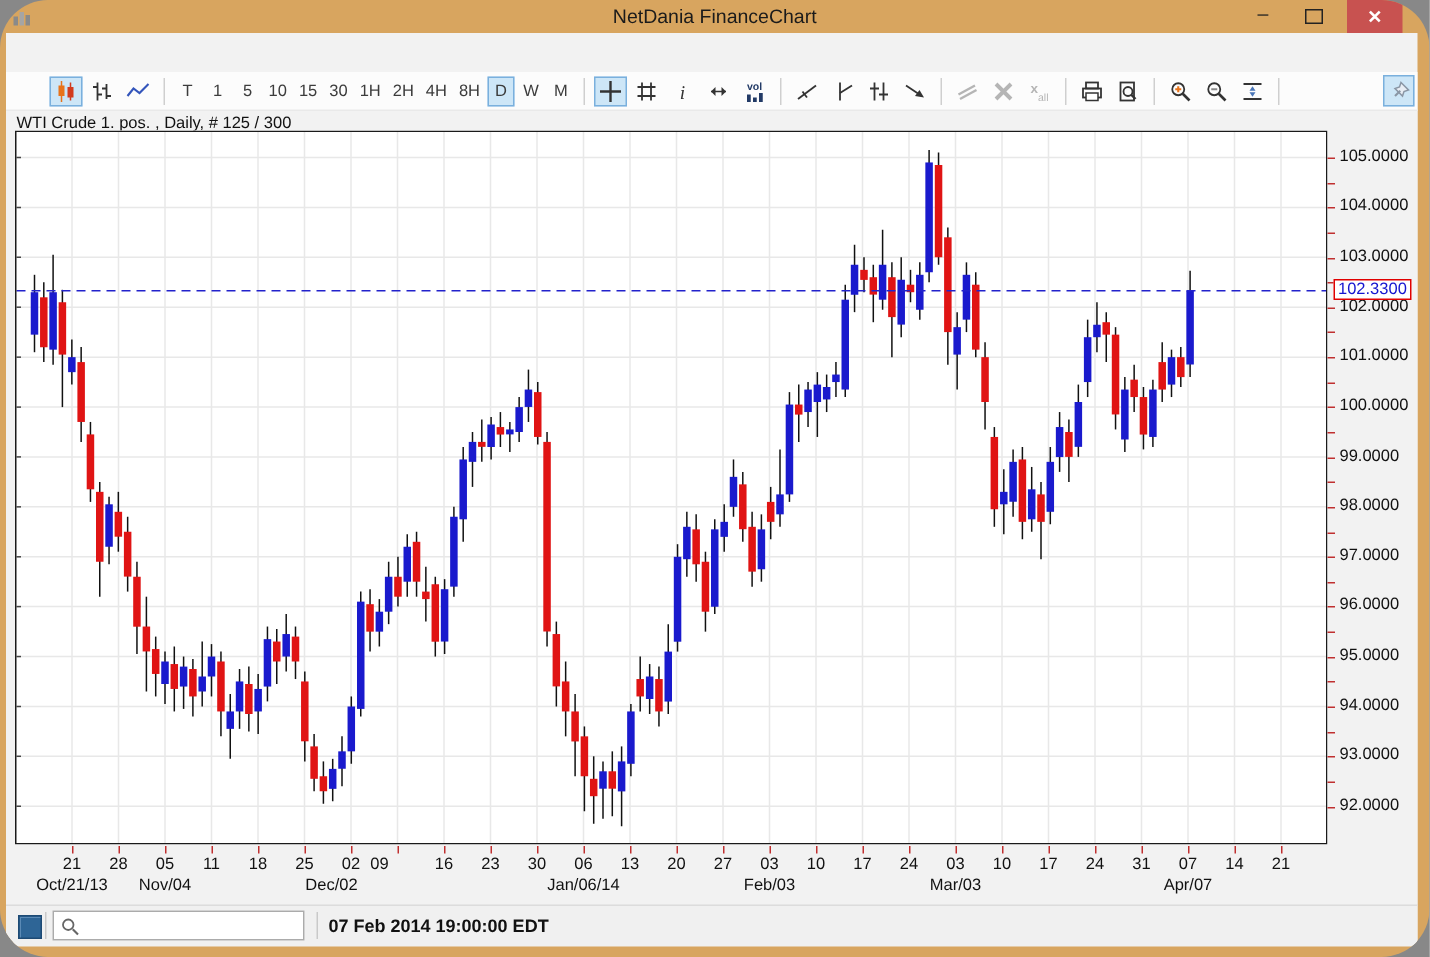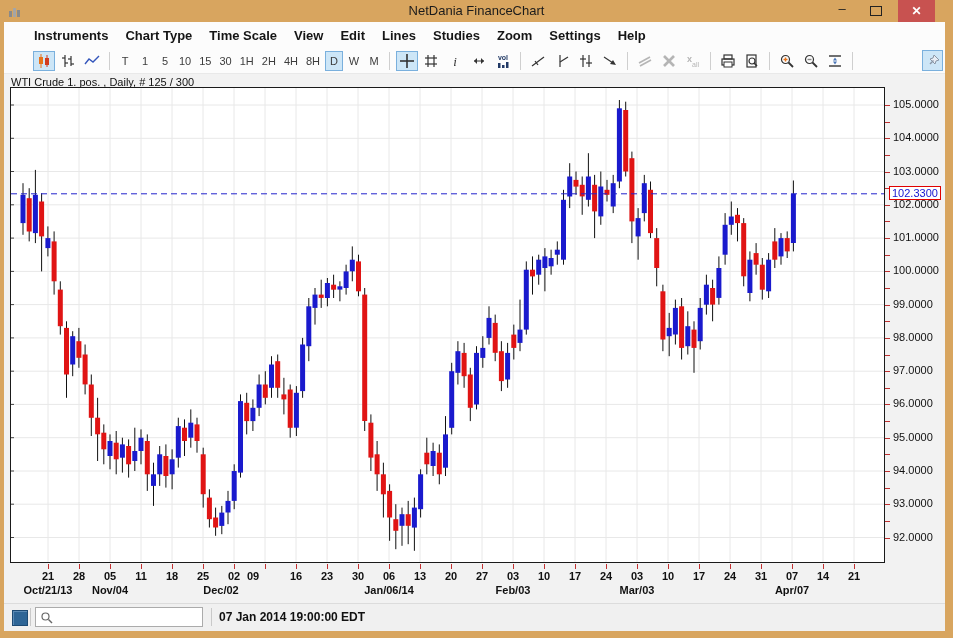--- a/index.html
+++ b/index.html
@@ -1,16 +1,16 @@
 <!DOCTYPE html>
 <html><head>
 <meta charset="utf-8">
 <style>
   html,body{margin:0;padding:0;background:#888;}
-  .window{position:relative;width:953px;height:638px;background:#d8a55f;font-family:"Liberation Sans",sans-serif;overflow:hidden;box-sizing:border-box;}
+  .window{position:relative;width:953px;height:638px;background:#d8a55f;font-family:"Liberation Sans",sans-serif;overflow:hidden;box-sizing:border-box;border-radius:32px;}
   .titlebar{position:absolute;left:0;top:0;width:953px;height:22px;}
   .title-icon{position:absolute;left:8px;top:4px;width:16px;height:14px;}
   .title-text{position:absolute;left:0;right:0;top:3px;text-align:center;font-size:13px;color:#1b1b1b;}
   .win-min{position:absolute;right:98px;top:0;width:26px;height:22px;color:#222;font-size:13px;text-align:center;line-height:18px;cursor:default;}
   .win-max{position:absolute;right:64px;top:0;width:26px;height:22px;}
   .win-max .box{position:absolute;left:7px;top:6px;width:10px;height:8px;border:1px solid #222;}
   .win-close{position:absolute;right:18px;top:0;width:37px;height:22px;background:#c85250;color:#fff;font-size:12px;font-weight:bold;text-align:center;line-height:22px;}
   .content{position:absolute;left:4px;top:22px;width:941px;height:608px;background:#f2f2f2;}
   .menubar{position:absolute;left:0;top:0;width:941px;height:26px;background:#fcfcfc;display:flex;align-items:center;padding-left:30px;box-sizing:border-box;gap:17px;}
   .menu-item{font-size:13px;font-weight:700;color:#151515;white-space:nowrap;cursor:default;}
@@ -20,21 +20,21 @@
   .tbtn.disabled{color:#b5b5b5;}
   .tsep{width:1px;height:18px;background:#cfcfcf;margin:0 5px;}
   .pinbtn{position:absolute;right:2px;top:2px;width:21px;height:21px;background:#cde6f7;border:1px solid #7ab0dd;display:flex;align-items:center;justify-content:center;box-sizing:border-box;}
   .chartzone{position:absolute;left:0;top:52px;width:941px;height:529px;background:#f2f2f2;}
   .chart-label{position:absolute;left:7px;top:2px;font-size:11px;color:#111;}
   #plot{position:absolute;left:6px;top:13px;width:875px;height:476px;background:#fff;}
   .price-axis{position:absolute;left:881px;top:13px;width:60px;height:500px;}
   .ptick{position:absolute;left:0;width:5px;height:1px;background:#c03030;}
   .plabel{position:absolute;left:8px;font-size:11px;color:#111;white-space:nowrap;}
   .pricetag{position:absolute;left:4px;font-size:11px;color:#1515d0;background:#fff;border:1px solid #e00000;padding:0 2px;white-space:nowrap;}
-  .xaxis{position:absolute;left:6px;top:489px;width:890px;height:38px;font-weight:bold;}
+  .xaxis{position:absolute;left:6px;top:489px;width:890px;height:38px;}
   .xtick{position:absolute;top:1px;width:1px;height:5px;background:#c03030;}
   .xlabel{position:absolute;top:7px;width:30px;text-align:center;font-size:11px;color:#111;}
   .xmonth{position:absolute;top:21px;width:70px;text-align:center;font-size:11px;color:#111;}
   .statusbar{position:absolute;left:0;top:581px;width:941px;height:27px;background:#f0f0f0;border-top:1px solid #dcdcdc;}
   .sq-icon{position:absolute;left:8px;top:6px;width:14px;height:14px;background:#2e6596;border:1px solid #1d4a74;box-shadow:inset 1px 1px 0 #5b8ab5;}
   .ssep{position:absolute;width:1px;height:18px;background:#c9c9c9;top:4px;}
   .searchbox{position:absolute;left:31px;top:3px;width:168px;height:20px;background:#fff;border:1px solid #ababab;box-sizing:border-box;}
   .searchbox svg{position:absolute;left:4px;top:3px;}
   .searchbox input{position:absolute;left:22px;top:1px;width:140px;height:16px;border:none;outline:none;font-size:12px;color:#555;font-family:"Liberation Sans",sans-serif;background:transparent;}
   .searchbox input::placeholder{color:#7a7a7a;}
@@ -54,32 +54,20 @@
     </span>
     <div class="title-text">NetDania FinanceChart</div>
     <div class="win-min">–</div>
     <div class="win-max">
         <span class="box"></span>
       </div>
     <div class="win-close">✕</div>
   </div>
 
   <div class="content">
-    <div class="menubar" id="menubar">
-        <span class="menu-item">Instruments</span>
-        <span class="menu-item">Chart Type</span>
-        <span class="menu-item">Time Scale</span>
-        <span class="menu-item">View</span>
-        <span class="menu-item">Edit</span>
-        <span class="menu-item">Lines</span>
-        <span class="menu-item">Studies</span>
-        <span class="menu-item">Zoom</span>
-        <span class="menu-item">Settings</span>
-        <span class="menu-item">Help</span>
-      </div>
 
     <div class="toolbar" id="toolbar">
         <div class="tbtn active">
           <span style="line-height: 0;"><svg width="16" height="16">
               <line x1="5" y1="1" x2="5" y2="15" stroke="#e8731a"></line>
               <rect x="3" y="4" width="4" height="7" fill="#e8731a"></rect>
               <line x1="11" y1="2" x2="11" y2="14" stroke="#d23b1e"></line>
               <rect x="9" y="5" width="4" height="7" fill="#d23b1e"></rect>
             </svg></span>
         </div>
@@ -665,16 +653,16 @@
     <div class="statusbar">
       <div class="sq-icon"></div>
       <div class="ssep" style="left:26px"></div>
       <div class="searchbox">
         <svg width="14" height="14">
             <circle cx="5.5" cy="5.5" r="3.5" fill="none" stroke="#666" stroke-width="1.2"></circle>
             <line x1="8.5" y1="8.5" x2="12" y2="12" stroke="#666" stroke-width="1.4"></line>
           </svg>
       </div>
       <div class="ssep" style="left:207px"></div>
-      <div class="timestamp">07 Jan 2014 19:00:00 EDT</div>
+      <div class="timestamp">07 Feb 2014 19:00:00 EDT</div>
     </div>
   </div>
 </div>
 
 </body></html>

